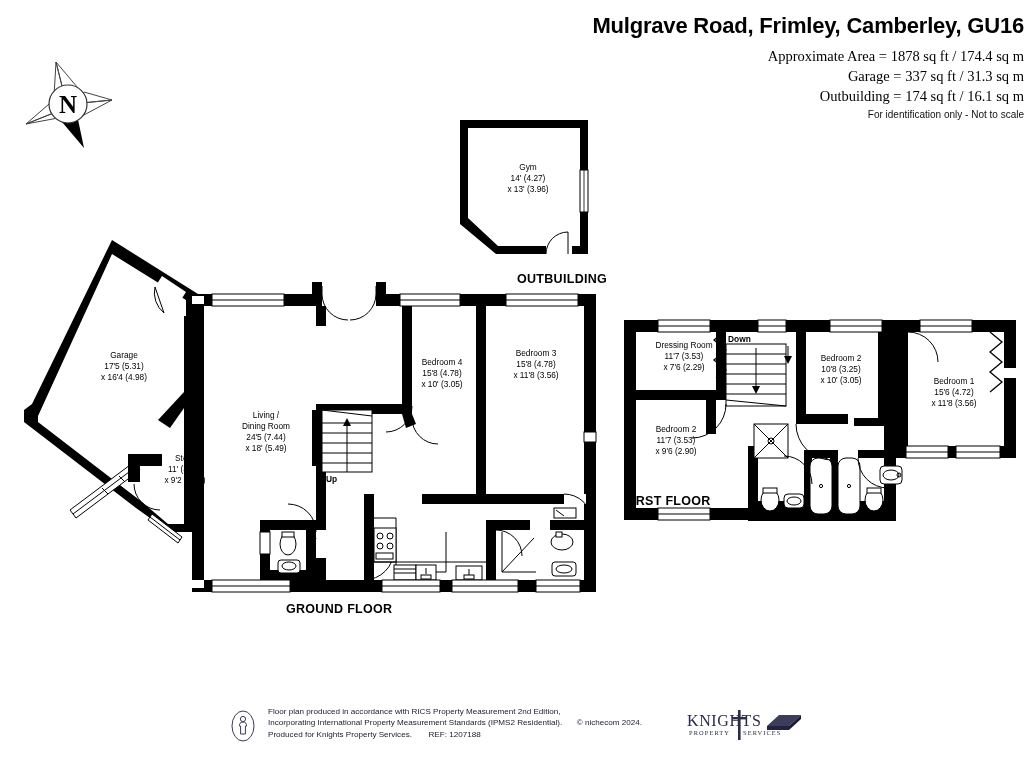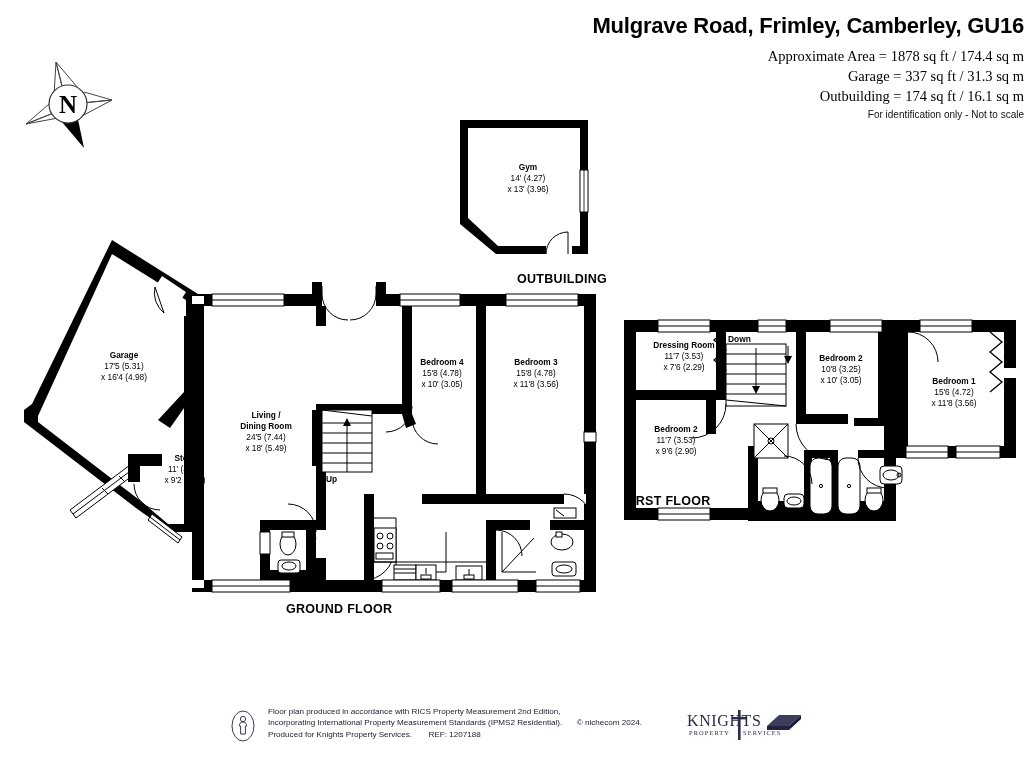--- a/index.html
+++ b/index.html
@@ -24,21 +24,21 @@
   #disclaimer{font-size:10px;margin-top:3px;color:#111;text-align:right;}
 
   
   .floor-caption{font-size:12.5px;font-weight:bold;letter-spacing:0.3px;}
 
   
   .room-label{
     font-size:8.3px;line-height:1.32;text-align:center;
     white-space:nowrap;
   }
-  .room-label .rn{font-weight:bold;}
+  .room-label .rn{font-weight:normal;}
 
   
   #footer{left:222px;top:706px;width:700px;}
   #footer-text{
     position:absolute;left:38px;top:0;
     font-size:8.1px;line-height:1.42;color:#1a1a2e;white-space:nowrap;
   }
   #footer-copy{color:#1a1a2e;}
   #ipms-icon{position:absolute;left:0;top:4px;width:26px;height:32px;}
   #knights-logo{position:absolute;left:455px;top:2px;width:118px;height:36px;}
@@ -286,21 +286,21 @@
       <div>24'5 (7.44)</div>
       <div>x 18' (5.49)</div>
     </div>
 
     <div class="abs room-label" style="left:380px;top:125px;width:92px;">
       <div class="rn">Bedroom 4</div>
       <div>15'8 (4.78)</div>
       <div>x 10' (3.05)</div>
     </div>
 
-    <div class="abs room-label" style="left:474px;top:125px;width:92px;">
+    <div class="abs room-label" style="left:474px;top:116px;width:92px;">
       <div class="rn">Bedroom 3</div>
       <div>15'8 (4.78)</div>
       <div>x 11'8 (3.56)</div>
     </div>
 
 
     <div class="abs" style="left:310px;top:242px;font-size:8.4px;font-weight:bold;">Up</div>
   </div>
   <div class="abs floor-caption" style="left:278px;top:602px;">GROUND FLOOR</div>
 

